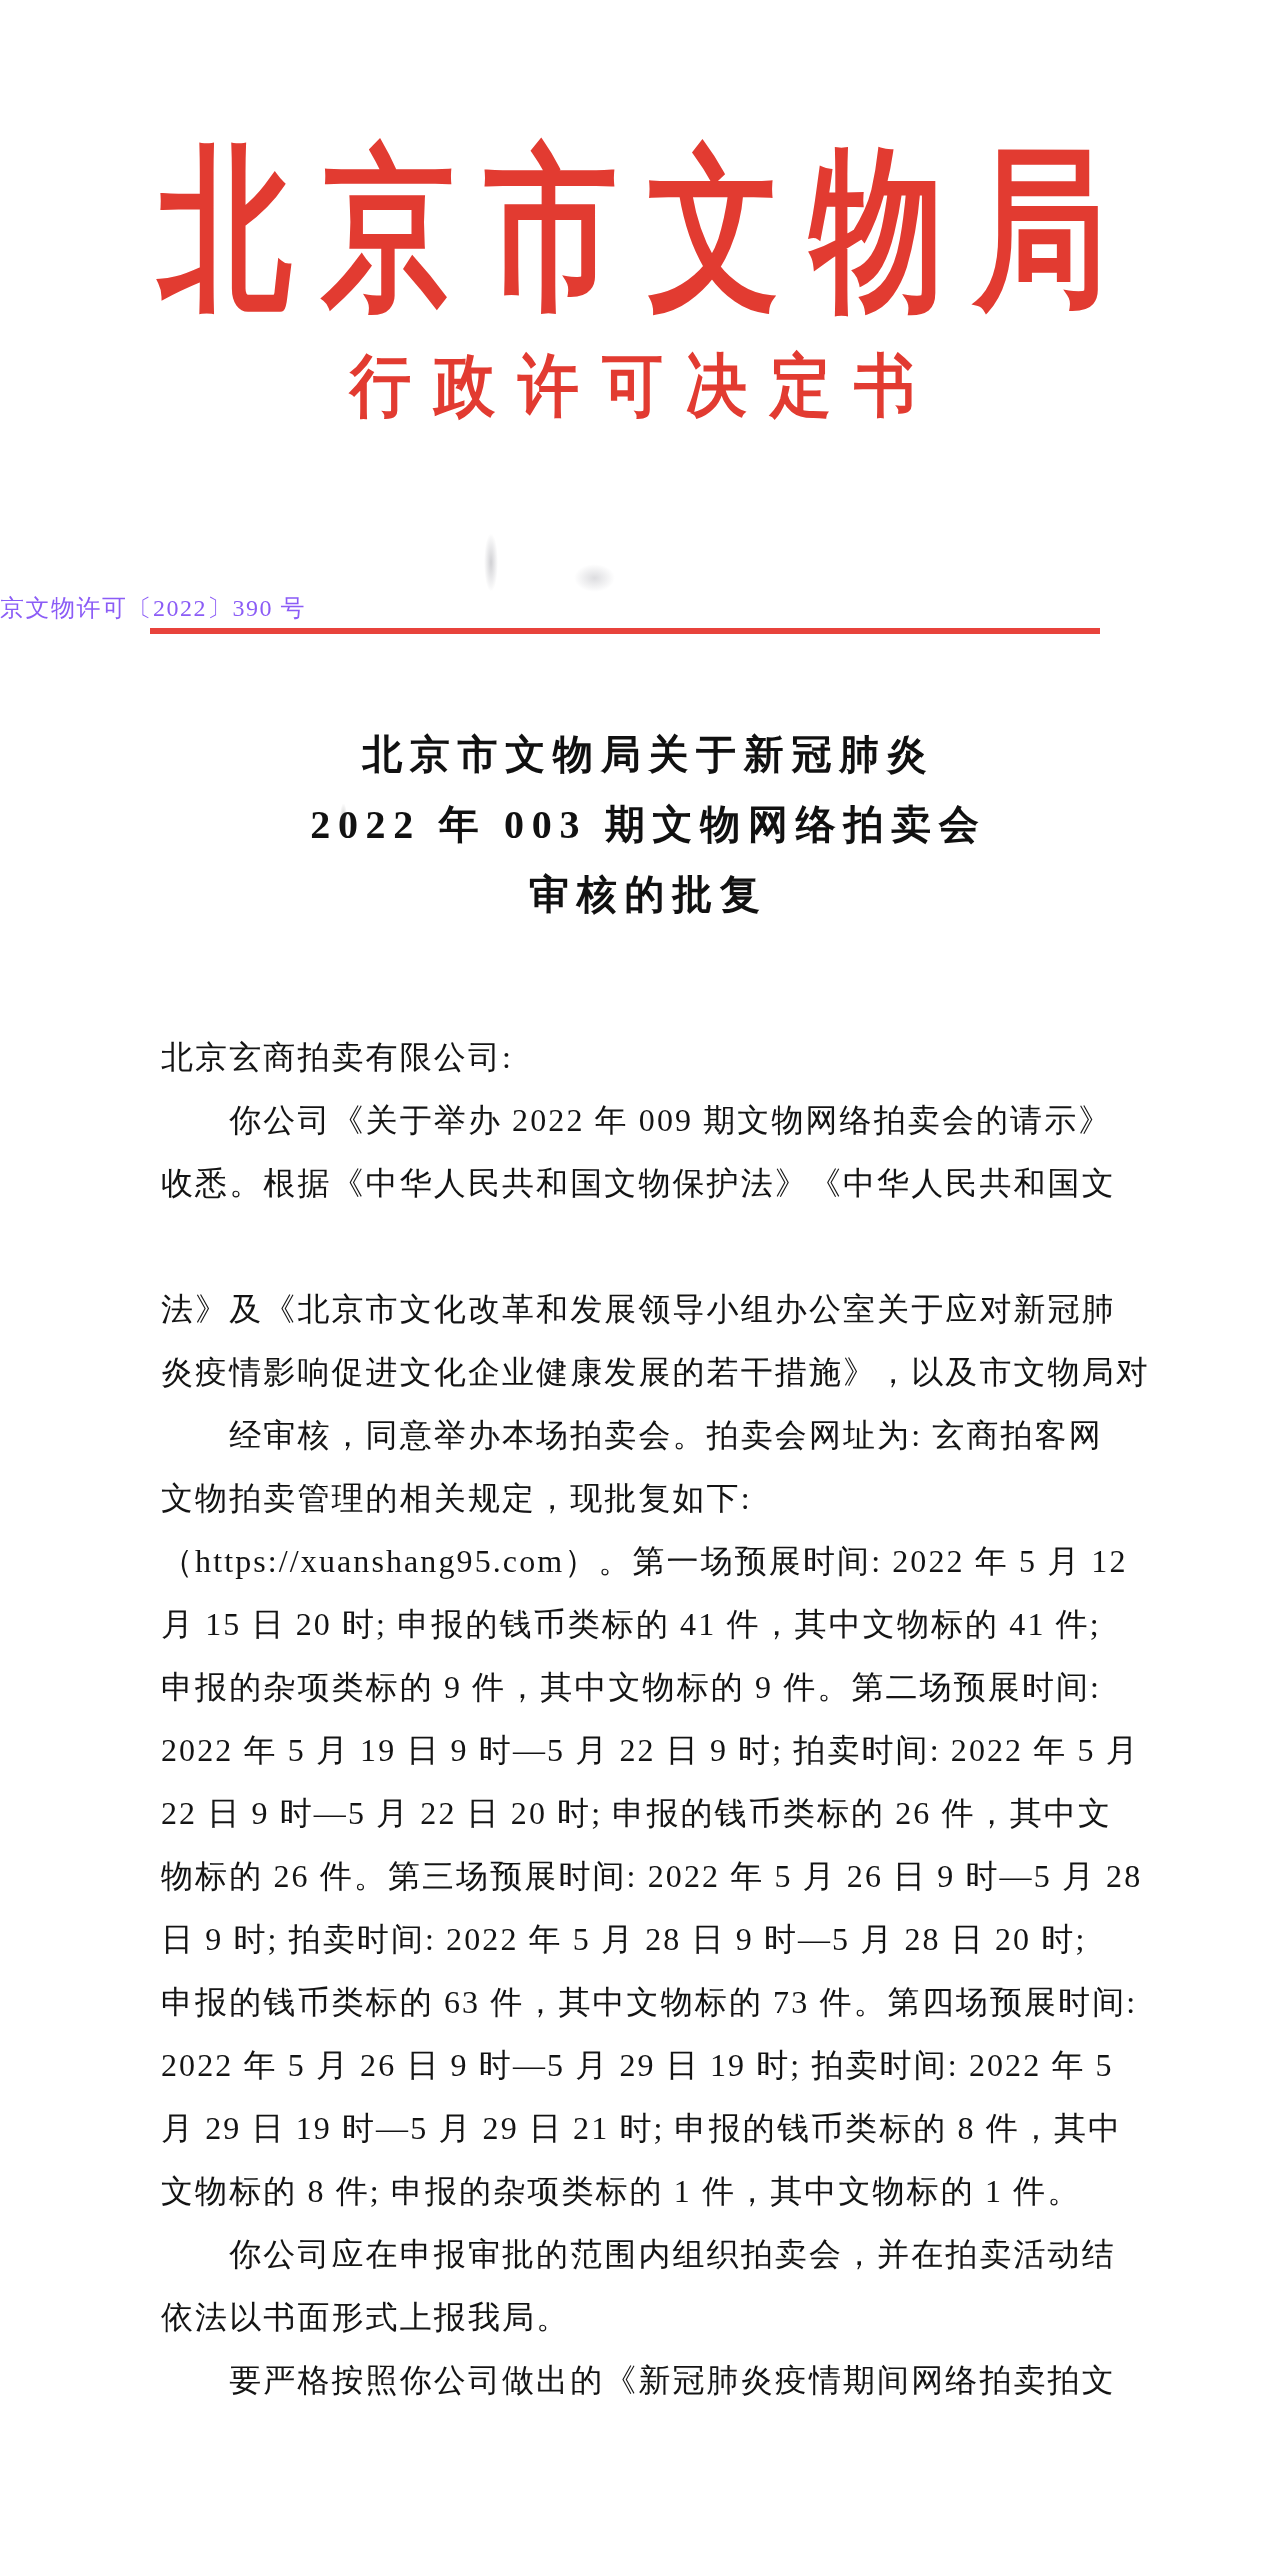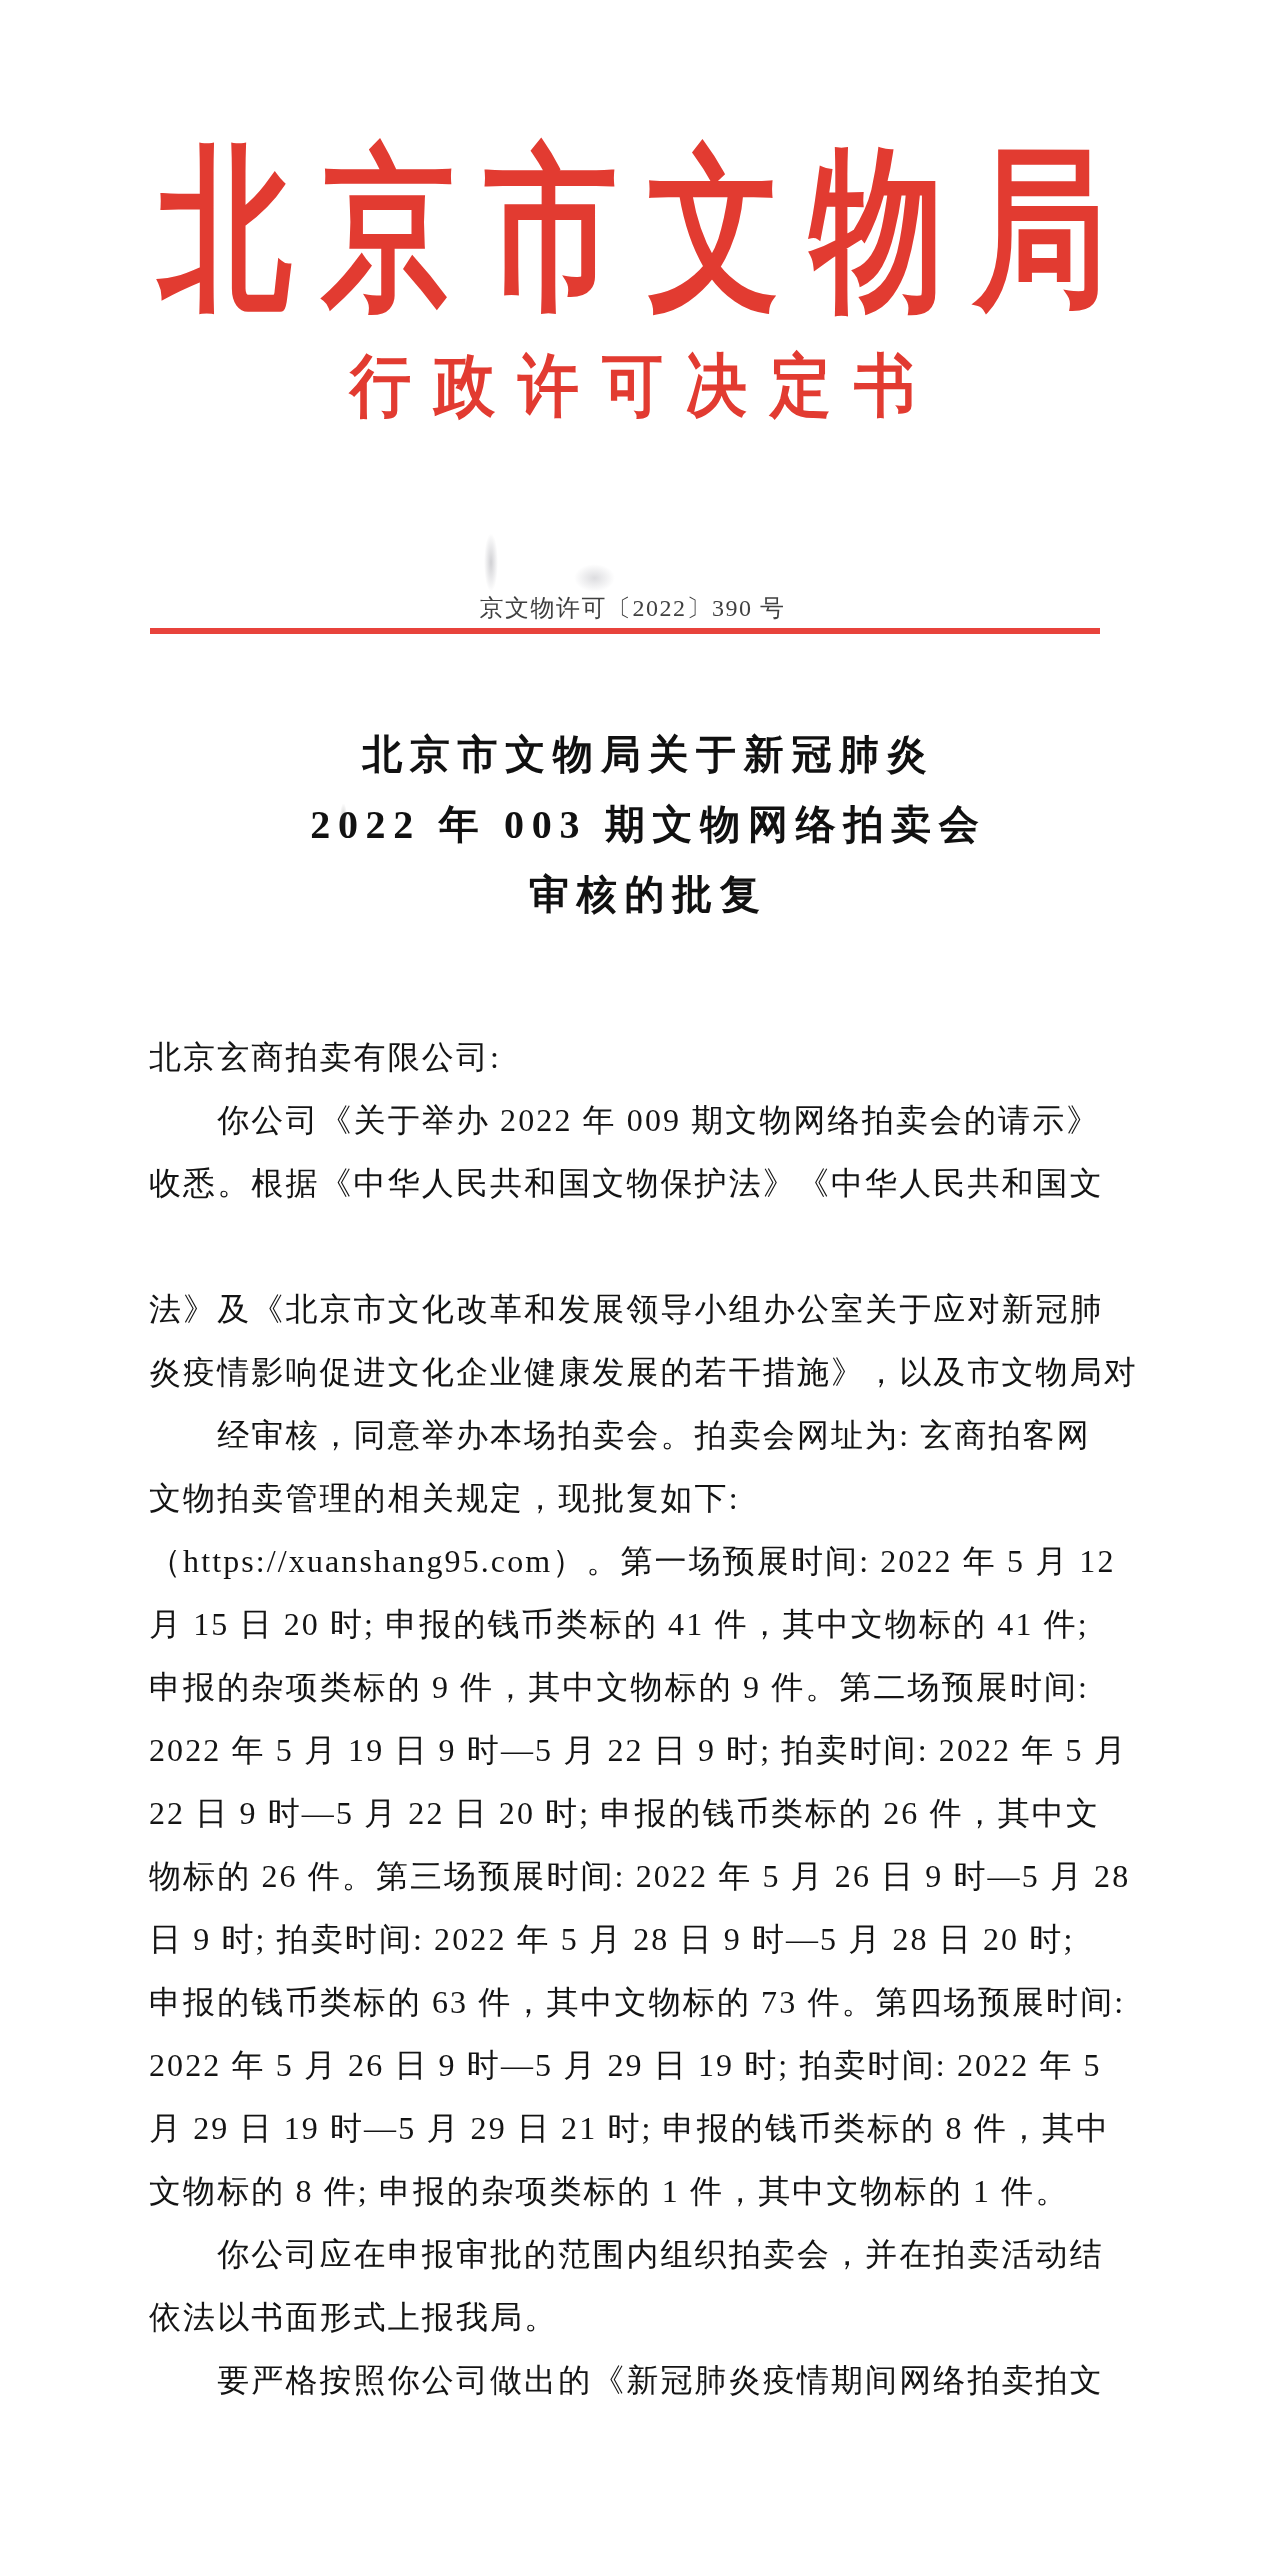--- a/index.html
+++ b/index.html
@@ -25,22 +25,21 @@
     position:absolute;top:352px;left:0;width:100%;
     text-align:center;
     font-size:61px;line-height:1;font-weight:bold;
     color:#e23b31;
     letter-spacing:23px;text-indent:23px;
     transform:scaleY(1.12);transform-origin:center top;
     white-space:nowrap;
   }
   .doc-no{
     position:absolute;top:594px;left:0;width:100%;
-    text-align:center;
-    font-size:24px;line-height:1.2;color:#404040;
+    font-size:24px;line-height:1.2;color:#8b5cf6;
     letter-spacing:1.5px;white-space:nowrap;
   }
   .red-line{
     position:absolute;top:628px;left:150px;width:950px;height:5.7px;
     background:#e8433c;
   }
   
   .title-block{
     position:absolute;top:720px;left:12px;width:100%;
     text-align:center;
@@ -53,20 +52,21 @@
   }
   
   .body-block{
     position:absolute;top:1026px;left:149px;width:969px;
   }
   .body-line{
     height:63px;line-height:63px;
     font-size:32px;color:#141414;
     letter-spacing:2.1px;
     white-space:nowrap;
+    margin-left:12px;
   }
   
   .smudge{position:absolute;pointer-events:none;}
   .smudge1{left:484px;top:533px;width:14.4px;height:59px;
     background:radial-gradient(ellipse at center,rgba(120,120,130,0.35),rgba(120,120,130,0) 70%);}
   .smudge2{left:574px;top:564px;width:41px;height:28px;
     background:radial-gradient(ellipse at center,rgba(140,140,150,0.30),rgba(140,140,150,0) 70%);}
   .smudge3{left:340px;top:804px;width:7.2px;height:28px;
     background:radial-gradient(ellipse at center,rgba(60,60,60,0.25),rgba(60,60,60,0) 75%);}
 </style>

